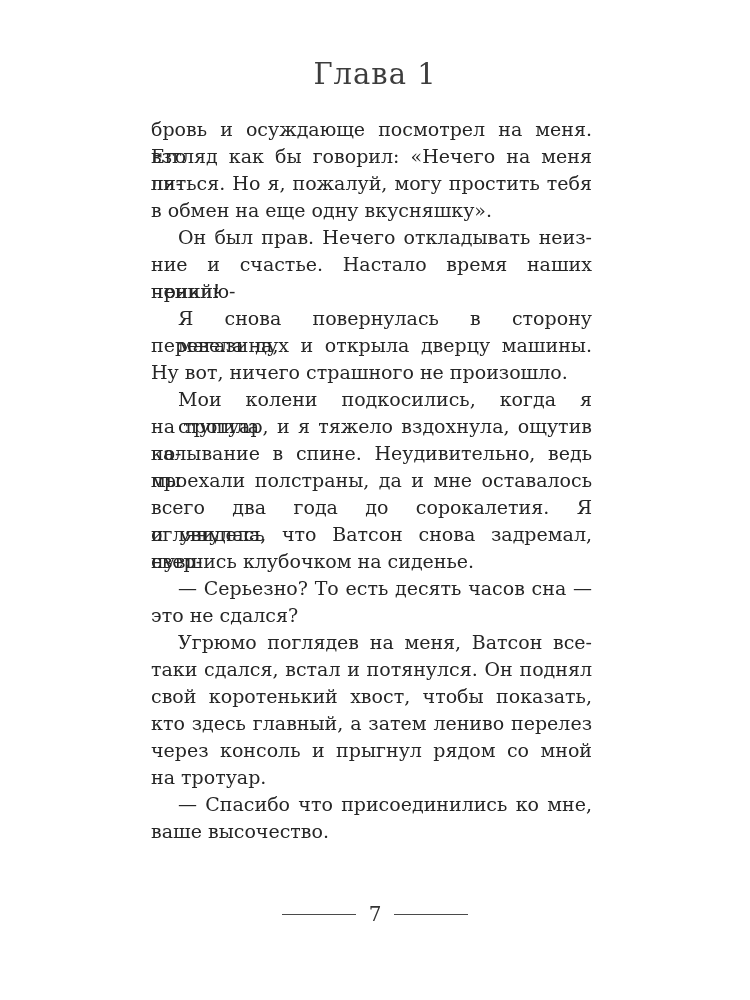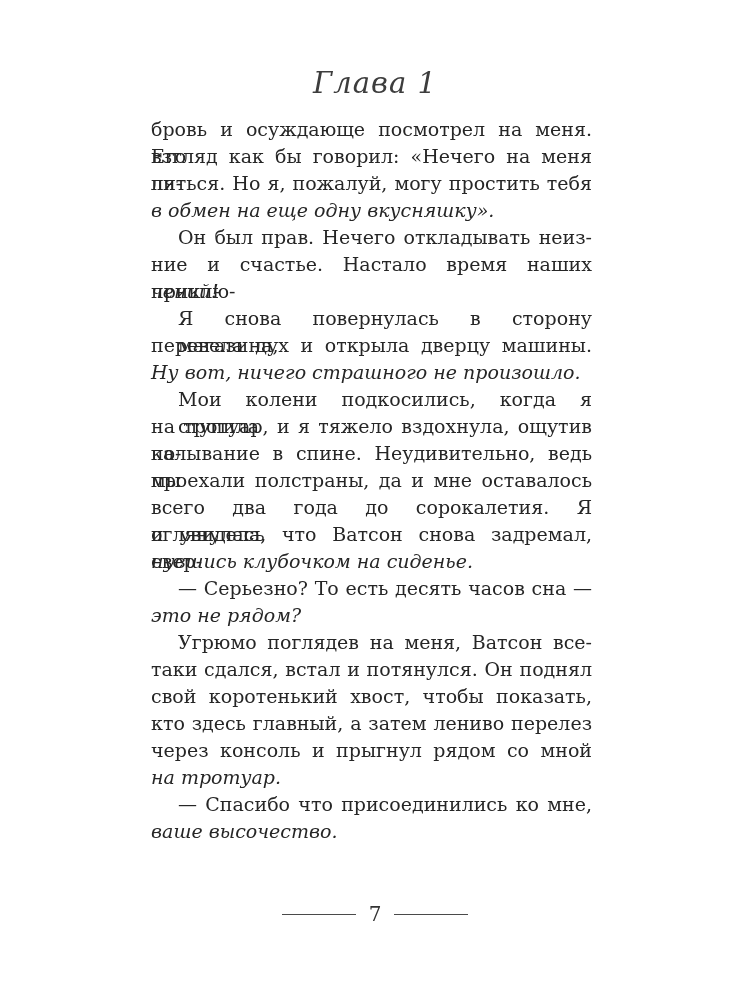--- a/index.html
+++ b/index.html
@@ -6,46 +6,45 @@
   .page {
     position: relative;
     width: 750px;
     height: 1000px;
     background: #ffffff;
     overflow: hidden;
     font-family: "DejaVu Serif", serif;
   }
   .chapter-title {
     position: absolute;
-    top: 66px;
+    top: 57px;
     left: 0;
     width: 750px;
     text-align: center;
     font-family: "DejaVu Serif", serif;
-    font-style: italic;
     font-size: 29px;
     letter-spacing: 1px;
     color: #3d3d3d;
   }
   .body-text {
     position: absolute;
     left: 151px;
     top: 116px;
     width: 441px;
     font-size: 19px;
     line-height: 27px;
     color: #262626;
   }
   .line {
     height: 27px;
     text-align: justify;
     text-align-last: justify;
   }
   .line.first { padding-left: 27px; }
-  .line.last  { text-align-last: left; font-style: italic; }
+  .line.last  { text-align-last: left; }
   .footer {
     position: absolute;
     top: 901px;
     left: 0;
     width: 750px;
     display: flex;
     align-items: center;
     justify-content: center;
     gap: 13px;
     color: #333333;
@@ -76,21 +75,21 @@
       <div class="line">перевела дух и открыла дверцу машины.</div>
       <div class="line last">Ну вот, ничего страшного не произошло.</div>
       <div class="line first">Мои колени подкосились, когда я ступила</div>
       <div class="line">на тротуар, и я тяжело вздохнула, ощутив по-</div>
       <div class="line">калывание в спине. Неудивительно, ведь мы</div>
       <div class="line">проехали полстраны, да и мне оставалось</div>
       <div class="line">всего два года до сорокалетия. Я оглянулась</div>
       <div class="line">и увидела, что Ватсон снова задремал, свер-</div>
       <div class="line last">нувшись клубочком на сиденье.</div>
       <div class="line first">— Серьезно? То есть десять часов сна —</div>
-      <div class="line last">это не рядом?</div>
+      <div class="line last">это не сдался?</div>
       <div class="line first">Угрюмо поглядев на меня, Ватсон все-</div>
       <div class="line">таки сдался, встал и потянулся. Он поднял</div>
       <div class="line">свой коротенький хвост, чтобы показать,</div>
       <div class="line">кто здесь главный, а затем лениво перелез</div>
       <div class="line">через консоль и прыгнул рядом со мной</div>
       <div class="line last">на тротуар.</div>
       <div class="line first">— Спасибо что присоединились ко мне,</div>
       <div class="line last">ваше высочество.</div>
     </div>
 

